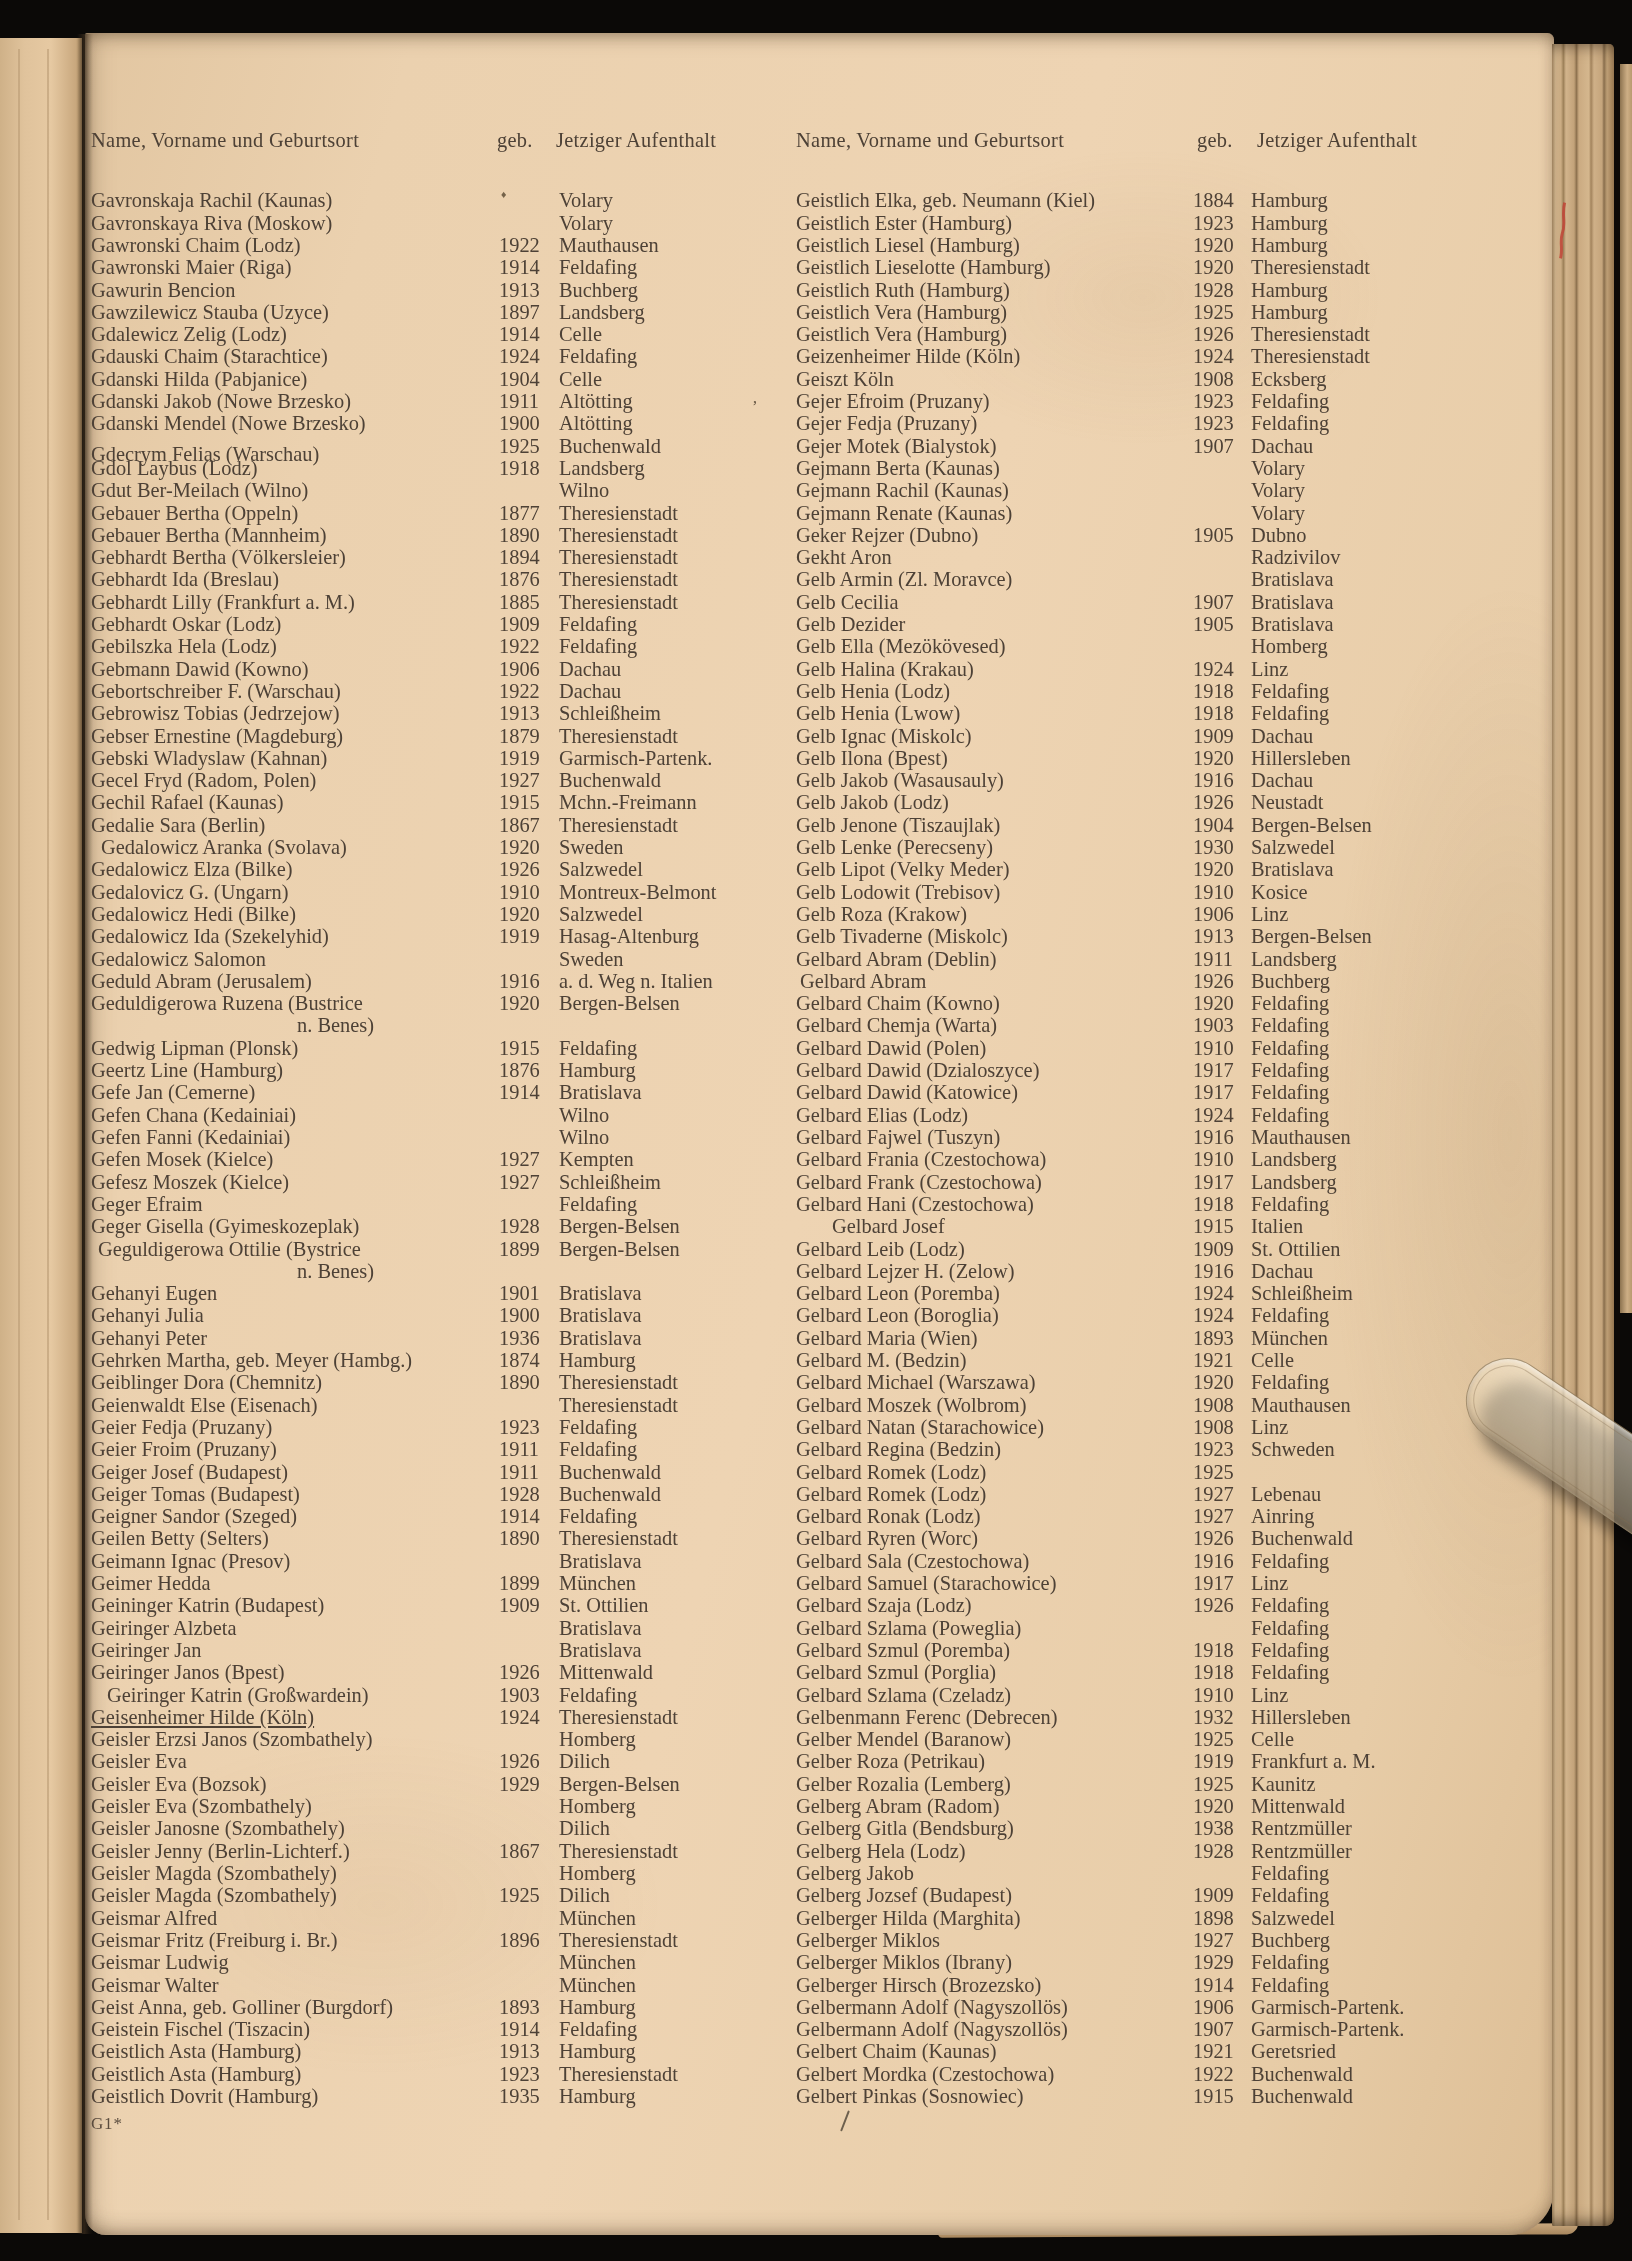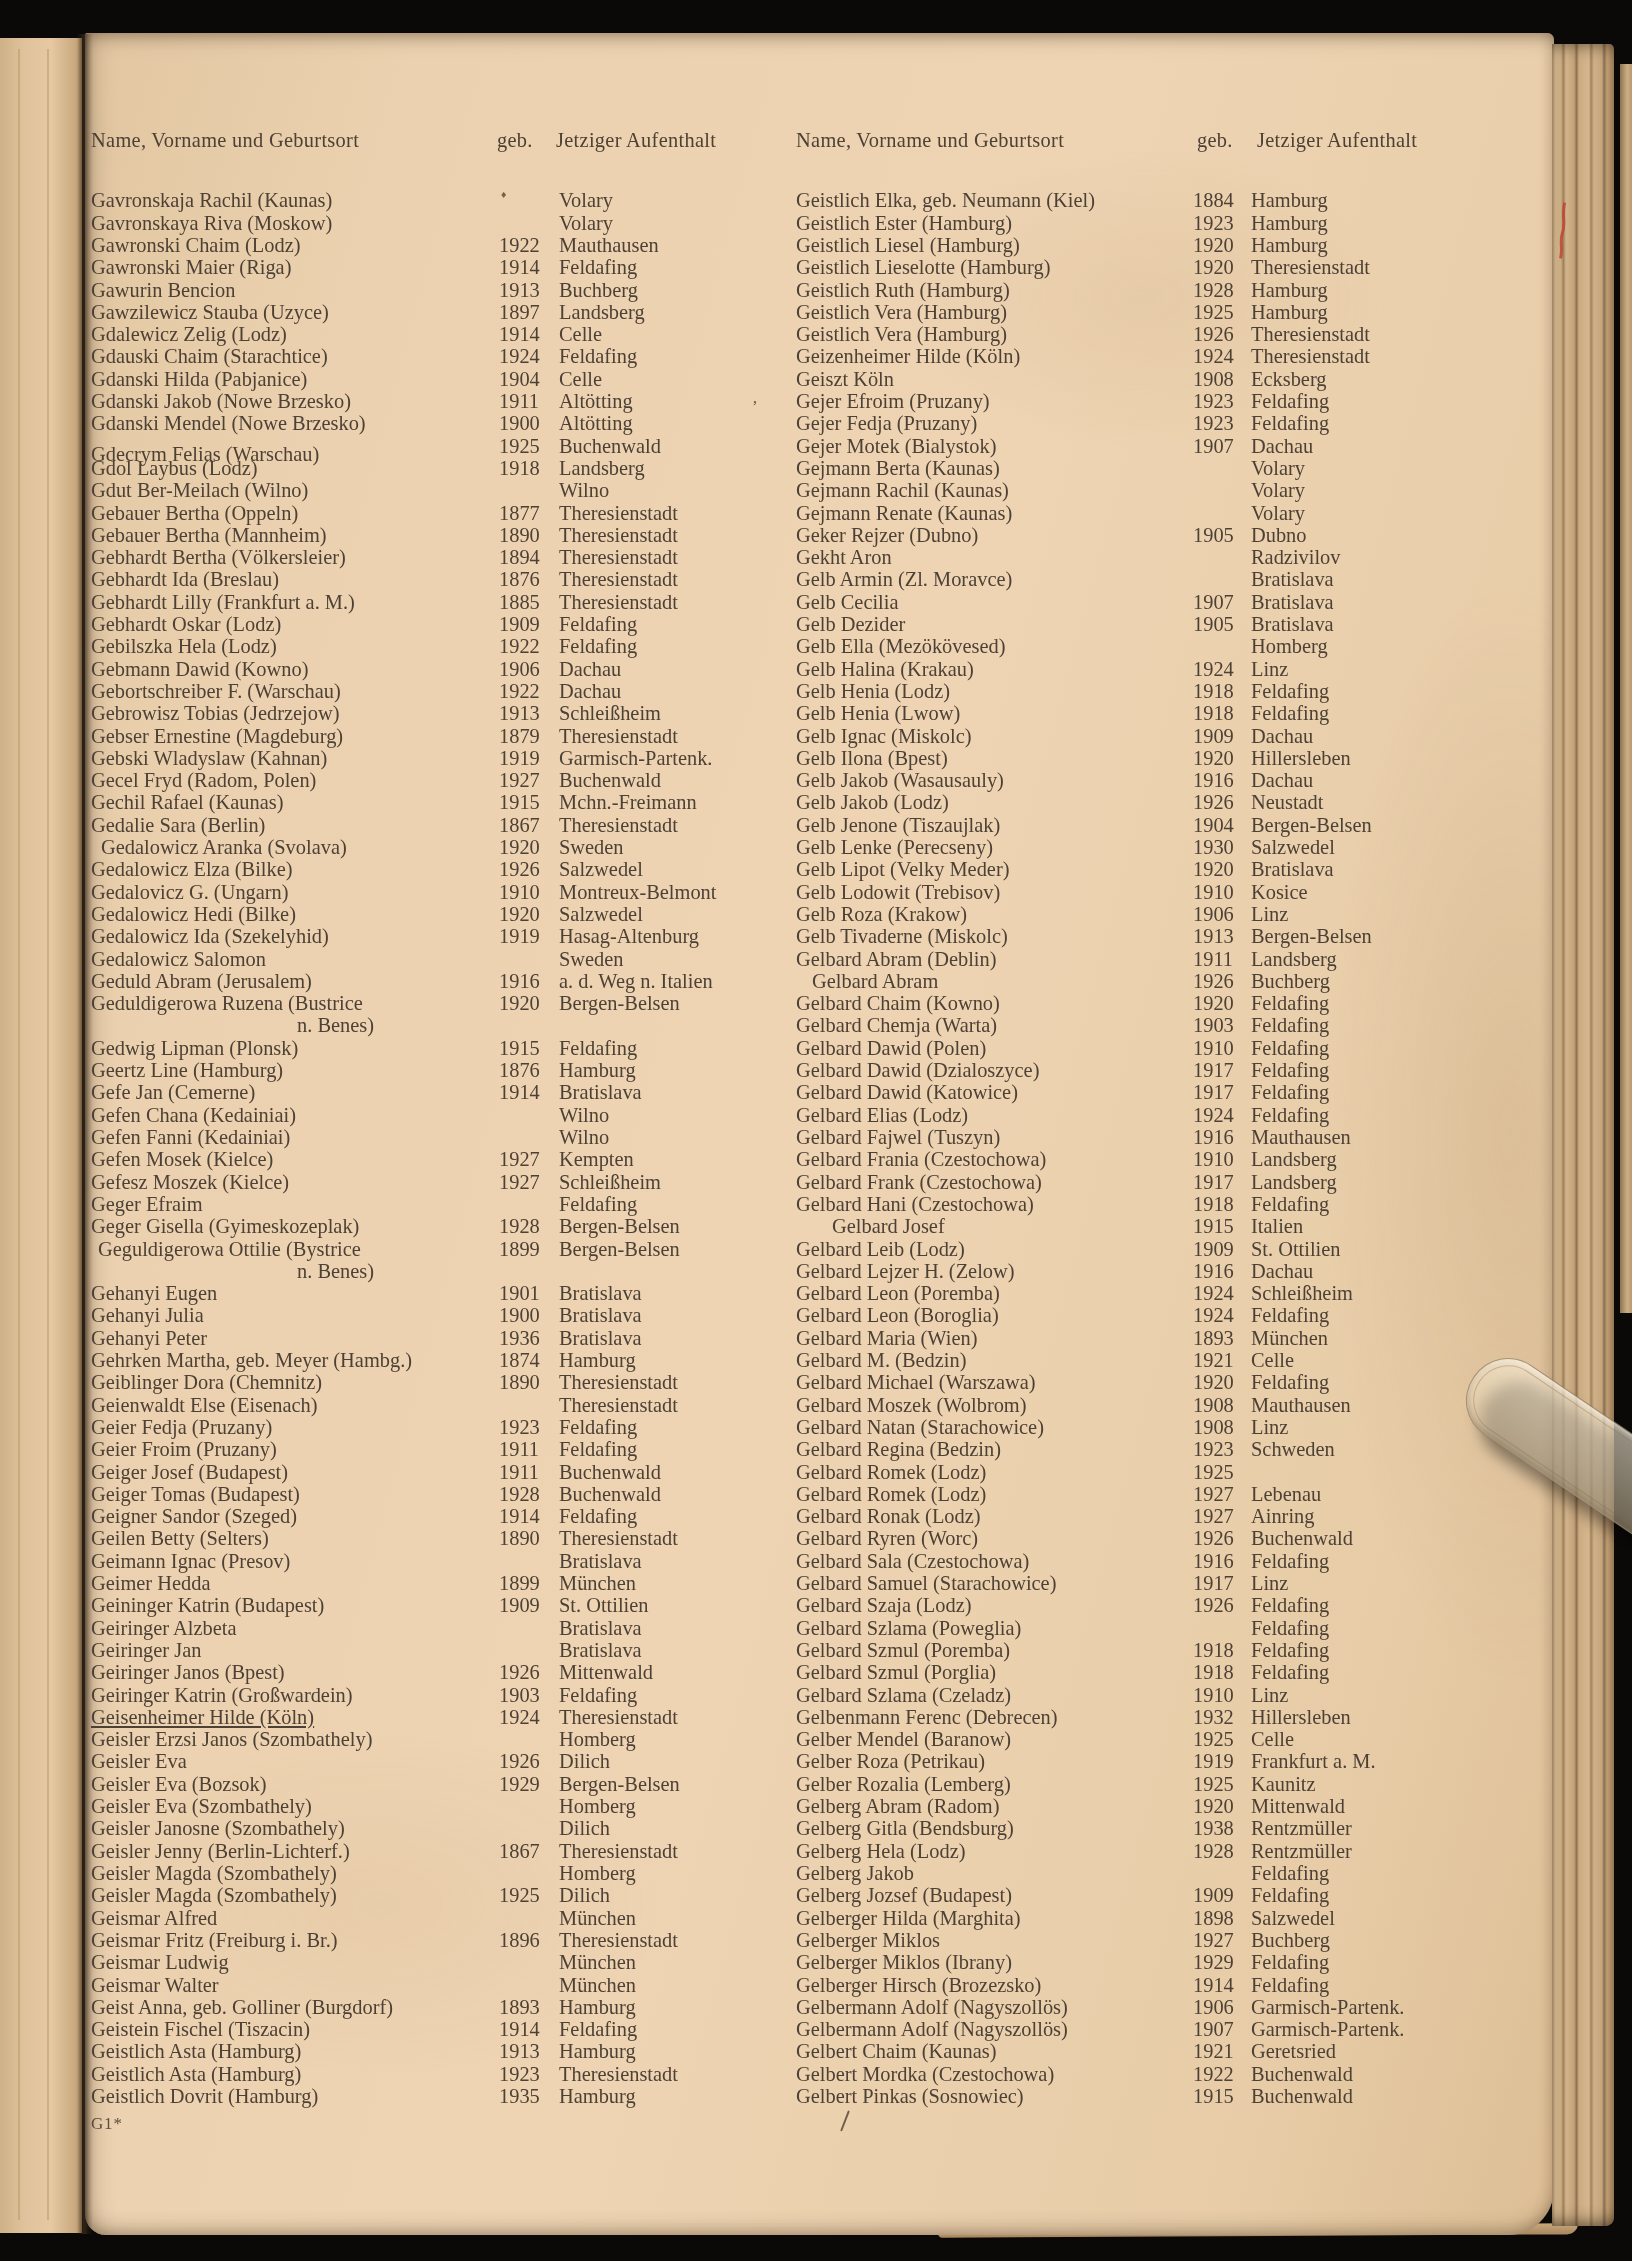--- a/index.html
+++ b/index.html
@@ -430,21 +430,21 @@
       <div class="row" style="left: 91px; top: 1639px;">
         <span style="left: 0px;">Geiringer Jan</span>
         <span style="left: 468px;">Bratislava</span>
       </div>
       <div class="row" style="left: 91px; top: 1661px;">
         <span style="left: 0px;">Geiringer Janos (Bpest)</span>
         <span style="left: 408px;">1926</span>
         <span style="left: 468px;">Mittenwald</span>
       </div>
       <div class="row" style="left: 91px; top: 1684px;">
-        <span style="left: 0px;">Geiringer Katrin (Großwardein)</span>
+        <span style="left: 16px;">Geiringer Katrin (Großwardein)</span>
         <span style="left: 408px;">1903</span>
         <span style="left: 468px;">Feldafing</span>
       </div>
       <div class="row" style="left: 91px; top: 1706px;">
         <span style="left: 0px; text-decoration: underline;">Geisenheimer Hilde (Köln)</span>
         <span style="left: 408px;">1924</span>
         <span style="left: 468px;">Theresienstadt</span>
       </div>
       <div class="row" style="left: 91px; top: 1728px;">
         <span style="left: 0px;">Geisler Erzsi Janos (Szombathely)</span>
@@ -689,21 +689,21 @@
         <span style="left: 0px;">Gelb Tivaderne (Miskolc)</span>
         <span style="left: 397px;">1913</span>
         <span style="left: 455px;">Bergen-Belsen</span>
       </div>
       <div class="row" style="left: 796px; top: 948px;">
         <span style="left: 0px;">Gelbard Abram (Deblin)</span>
         <span style="left: 397px;">1911</span>
         <span style="left: 455px;">Landsberg</span>
       </div>
       <div class="row" style="left: 796px; top: 970px;">
-        <span style="left: 16px; font-family: Liberation Serif, serif;">Gelbard Abram</span>
+        <span style="left: 4px; font-family: Liberation Serif, serif;">Gelbard Abram</span>
         <span style="left: 397px;">1926</span>
         <span style="left: 455px;">Buchberg</span>
       </div>
       <div class="row" style="left: 796px; top: 992px;">
         <span style="left: 0px;">Gelbard Chaim (Kowno)</span>
         <span style="left: 397px;">1920</span>
         <span style="left: 455px;">Feldafing</span>
       </div>
       <div class="row" style="left: 796px; top: 1014px;">
         <span style="left: 0px;">Gelbard Chemja (Warta)</span>

